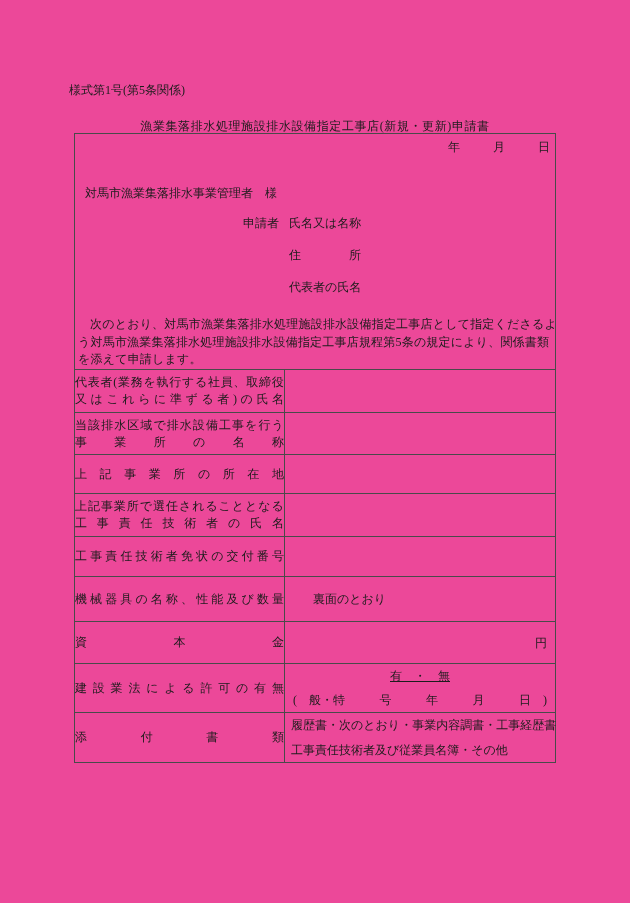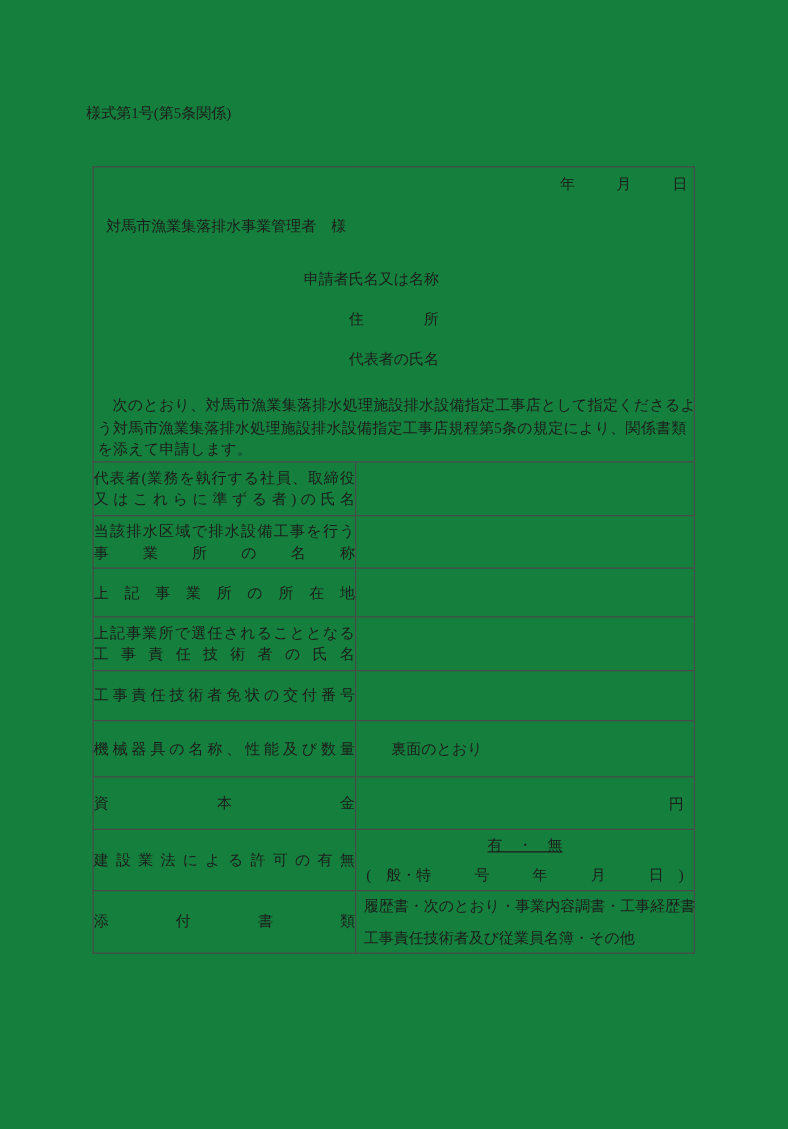--- a/index.html
+++ b/index.html
@@ -5,21 +5,21 @@
   html,body{margin:0;padding:0;}
   body{
     background:#e9e9e9;
     font-family:"Liberation Serif","DejaVu Serif",serif;
     color:#1c1c1c;
   }
   .page{
     position:relative;
     width:630px;height:903px;
     margin:0 auto;
-    background:#15803d;
+    background:#ec4899;
     overflow:hidden;
     font-size:12px;
     line-height:14px;
   }
   .form-number{position:absolute;left:69px;top:83px;white-space:nowrap;}
   .surface-label{position:absolute;left:0;top:104px;width:630px;text-align:center;}
   .doc-title{position:absolute;left:0;top:119px;width:630px;text-align:center;letter-spacing:0.6px;white-space:nowrap;}
 
   table.form-table{
     position:absolute;left:74px;top:133px;
@@ -32,23 +32,23 @@
     border:1px solid #4a4a4a;
     padding:0;
     vertical-align:middle;
   }
   col.c-label{width:210px;}
   col.c-value{width:271px;}
 
   
   .top-wrap{position:relative;height:235px;overflow:hidden;}
   .date-line{position:absolute;top:6px;right:5px;display:flex;gap:33px;}
-  .addressee{position:absolute;top:40px;left:10px;white-space:nowrap;}
+  .addressee{position:absolute;top:52px;left:10px;white-space:nowrap;}
   .applicant{position:absolute;top:82px;left:168px;}
-  .app-row{display:flex;height:14px;margin-bottom:18px;white-space:nowrap;}
+  .app-row{display:flex;gap:10px;height:14px;margin-bottom:18px;white-space:nowrap;}
   .app-label{width:36px;}
   .app-addr{width:72px;}
   .paragraph{position:absolute;top:182px;left:3px;right:2px;line-height:17.5px;letter-spacing:0.2px;}
   .para-line{white-space:nowrap;}
   .para-line:first-child{text-indent:12px;}
 
   
   td.cell-label{padding:0 6px;}
   .jline{line-height:17px;}
   [data-justify]{display:flex;justify-content:space-between;}
@@ -60,20 +60,21 @@
   .center-line{text-align:center;text-decoration:underline;}
   .spread-line{display:flex;justify-content:space-between;padding:0 8px;white-space:nowrap;}
   .left-line{padding-left:6px;white-space:nowrap;}
 </style>
 </head>
 <body>
 
 <div class="page">
 
   <div class="form-number">様式第1号(第5条関係)</div>
+  <div class="doc-title">漁業集落排水処理施設排水設備指定工事店(新規・更新)申請書</div>
 
   <table class="form-table">
     <colgroup>
         <col class="c-label">
         <col class="c-value">
       </colgroup>
 
     <tbody>
         <tr>
       <td colspan="2">

